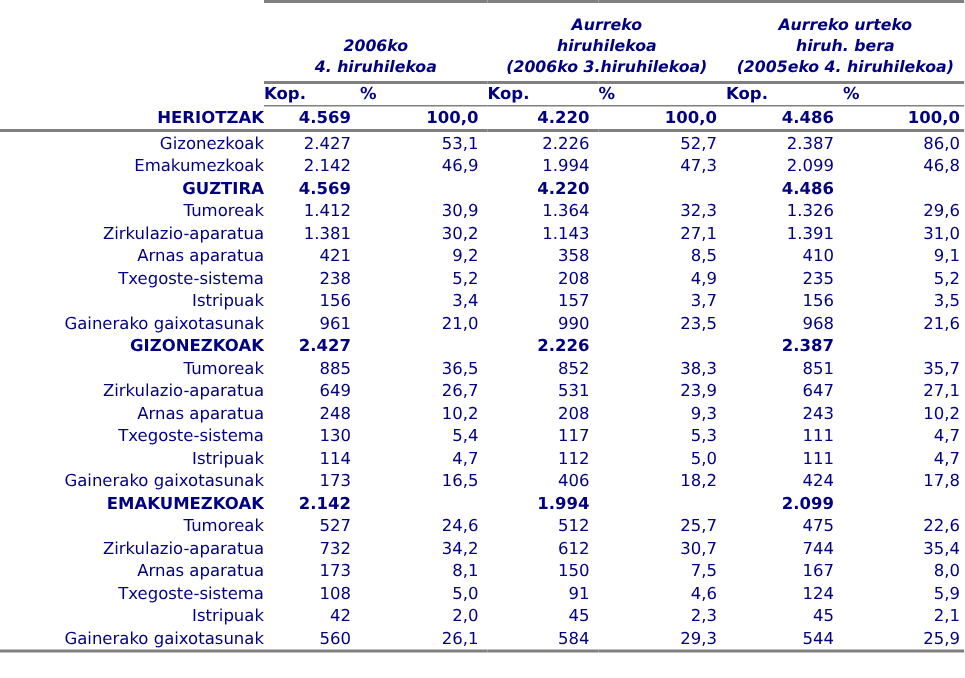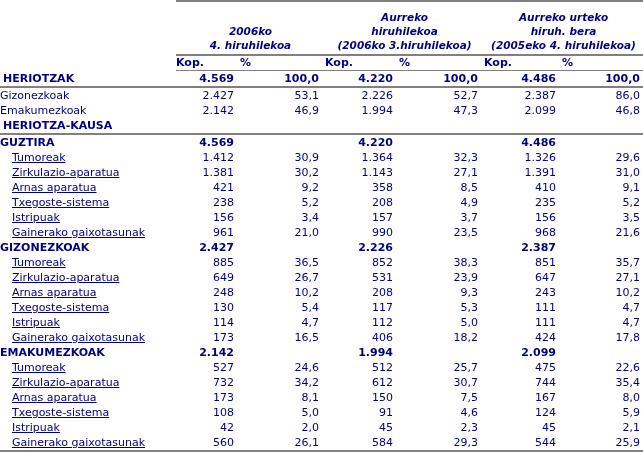--- a/index.html
+++ b/index.html
@@ -39,31 +39,31 @@
 
   th.sub-th{
     text-align:left;font-weight:bold;
     border-bottom:1px solid var(--line-color);
     height:14px;line-height:14px;padding-right:6px;
   }
   th.sub-th.c5{padding-right:3px;}
 
   tbody tr{height:15px;}
   tbody td{line-height:15px;white-space:nowrap;}
-  td.label{text-align:left;}
+  td.label{text-align:right;}
   td.num{text-align:right;padding-right:6px;}
   td.num.c5{padding-right:3px;}
 
   tr.section td, tr.subsection td{font-weight:bold;}
   tr.bordered td{border-bottom:2px solid var(--line-color);}
   tbody tr:last-child td{border-bottom:2px solid var(--line-color);}
 
   .ind0{padding-left:3px;}
   .ind1{}
-  .ind2{padding-left:12px;text-decoration:underline;}
+  .ind2{padding-left:12px;}
 </style>
 </head>
 <body>
 
 <div class="page">
   <table class="stats">
     <colgroup>
       <col class="c-label">
         <col class="c-kop1">
         <col class="c-pct1">
@@ -125,29 +125,20 @@
         </tr>
         <tr class="row plain">
           <td class="label ind1">Emakumezkoak</td>
           <td class="num c0">2.142</td>
           <td class="num c1">46,9</td>
           <td class="num c2">1.994</td>
           <td class="num c3">47,3</td>
           <td class="num c4">2.099</td>
           <td class="num c5">46,8</td>
         </tr>
-        <tr class="row section bordered">
-          <td class="label ind0">HERIOTZA-KAUSA</td>
-          <td class="num c0"></td>
-          <td class="num c1"></td>
-          <td class="num c2"></td>
-          <td class="num c3"></td>
-          <td class="num c4"></td>
-          <td class="num c5"></td>
-        </tr>
         <tr class="row subsection">
           <td class="label ind1">GUZTIRA</td>
           <td class="num c0">4.569</td>
           <td class="num c1"></td>
           <td class="num c2">4.220</td>
           <td class="num c3"></td>
           <td class="num c4">4.486</td>
           <td class="num c5"></td>
         </tr>
         <tr class="row plain">

